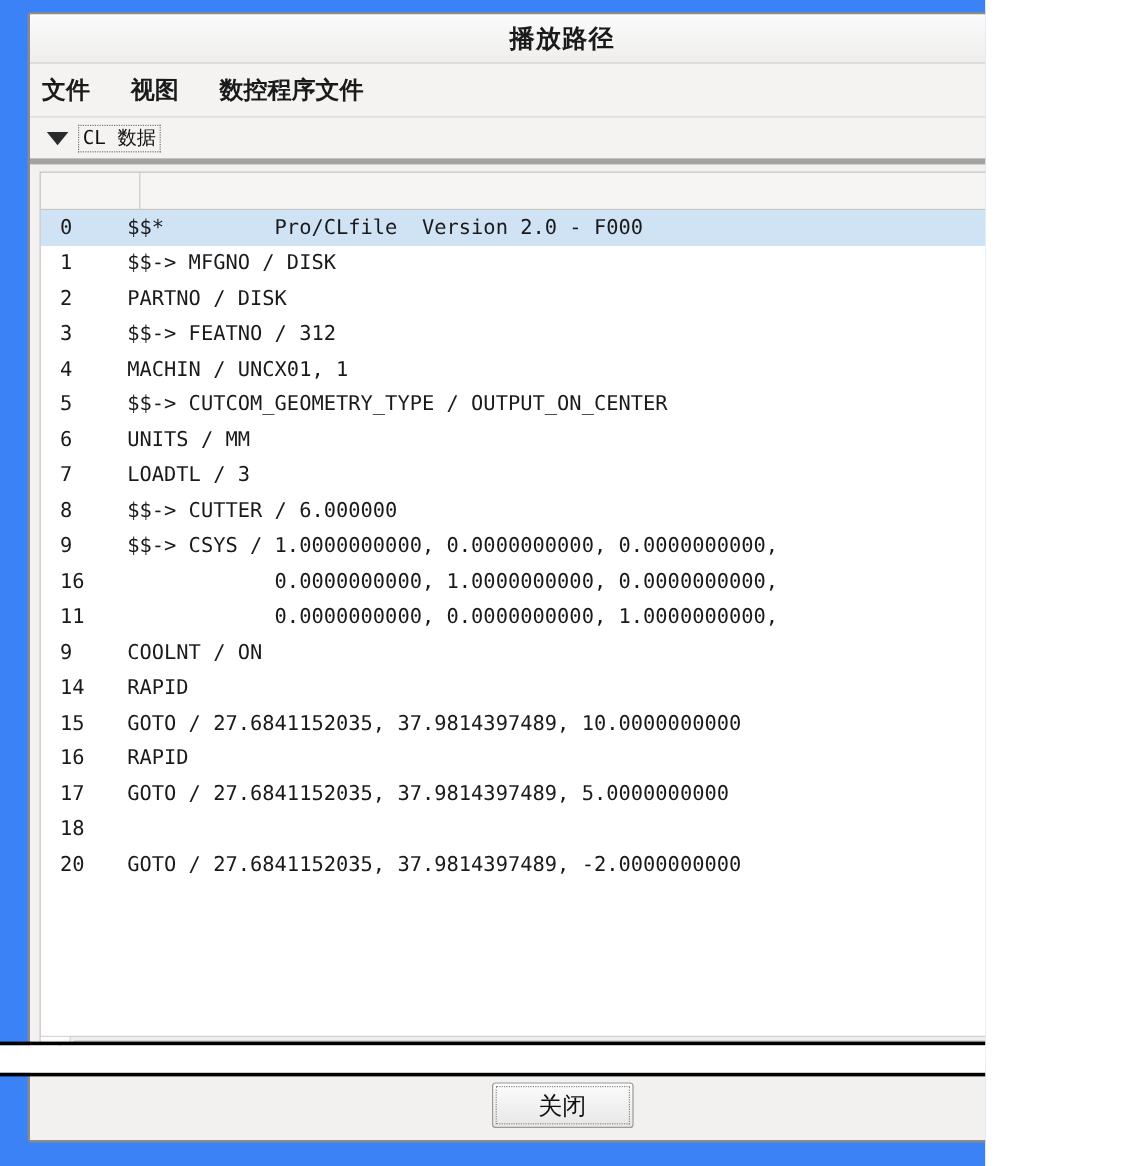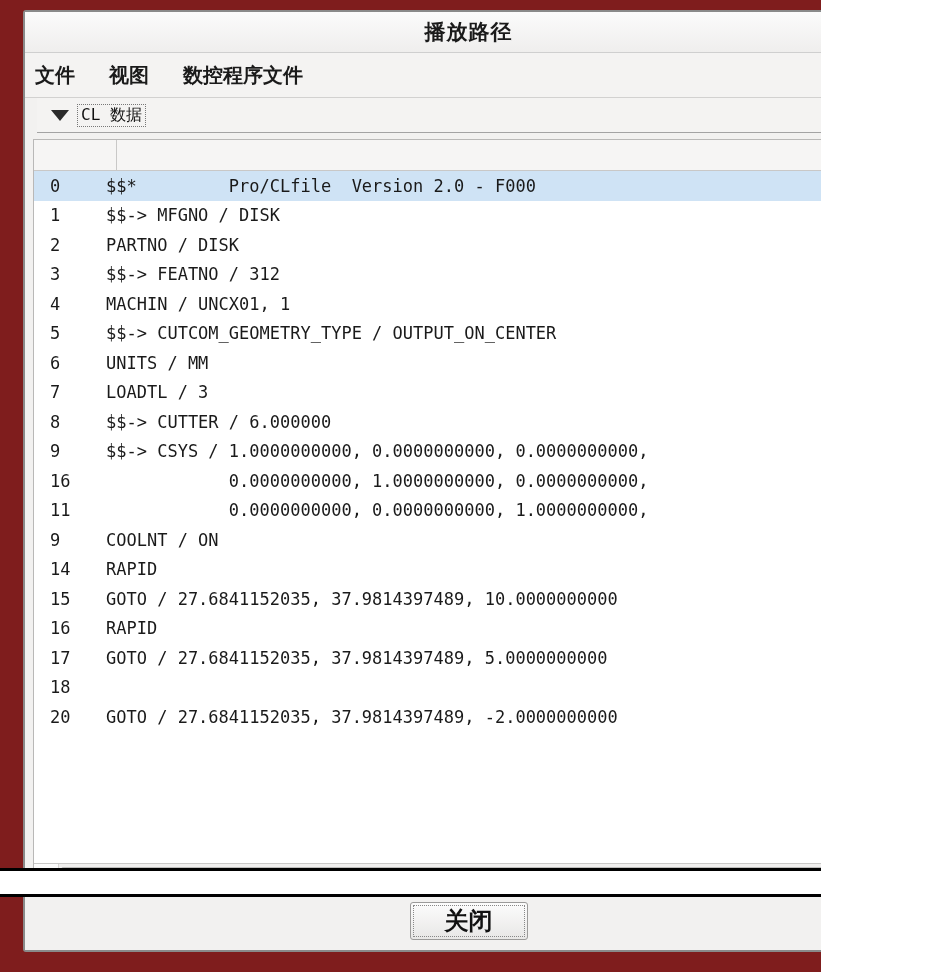--- a/index.html
+++ b/index.html
@@ -5,21 +5,21 @@
   html, body {
     margin: 0;
     padding: 0;
     background: #ffffff;
     font-family: "Liberation Sans", sans-serif;
   }
   #root {
     width: 821px;
     height: 972px;
     position: relative;
-    background: #7f1d1d;
+    background: #3b82f6;
     overflow: hidden;
   }
   .window {
     position: absolute;
     left: 23px;
     top: 10px;
     width: 891px;
     height: 942px;
     border: 2px solid #8a8a8a;
     border-radius: 3px;
@@ -74,27 +74,26 @@
   .menubar .menu-item {
     font-size: 20px;
     color: #1a1a1a;
     cursor: pointer;
     font-weight: bold;
   }
   
   .treebar {
     height: 34px;
     background: #f4f3f2;
-    border-bottom: 1px solid #a3a3a3;
+    border-bottom: 5px solid #a3a3a3;
     display: flex;
     align-items: center;
     padding-left: 14px;
     gap: 8px;
     flex: 0 0 auto;
-    margin-left: 12px;
   }
   .tri {
     width: 0;
     height: 0;
     border-left: 9px solid transparent;
     border-right: 9px solid transparent;
     border-top: 11px solid #2b2b2b;
     cursor: pointer;
   }
   .tree-label {
@@ -291,22 +290,22 @@
     background: #f2f1f0;
     border-top: 1px solid #dcdbda;
     flex: 0 0 auto;
   }
   .close-action {
     min-width: 118px;
     height: 38px;
     background: linear-gradient(#fcfcfc, #e8e7e6);
     border: 1px solid #9b9a99;
     border-radius: 3px;
-    font-size: 24px;
-    font-weight: bold;
+    font-size: 20px;
+    font-weight: normal;
     color: #111;
     cursor: pointer;
     font-family: "Liberation Sans", sans-serif;
     outline: 1px dotted #888;
     outline-offset: -4px;
   }
 </style>
 </head>
 <body>
 

